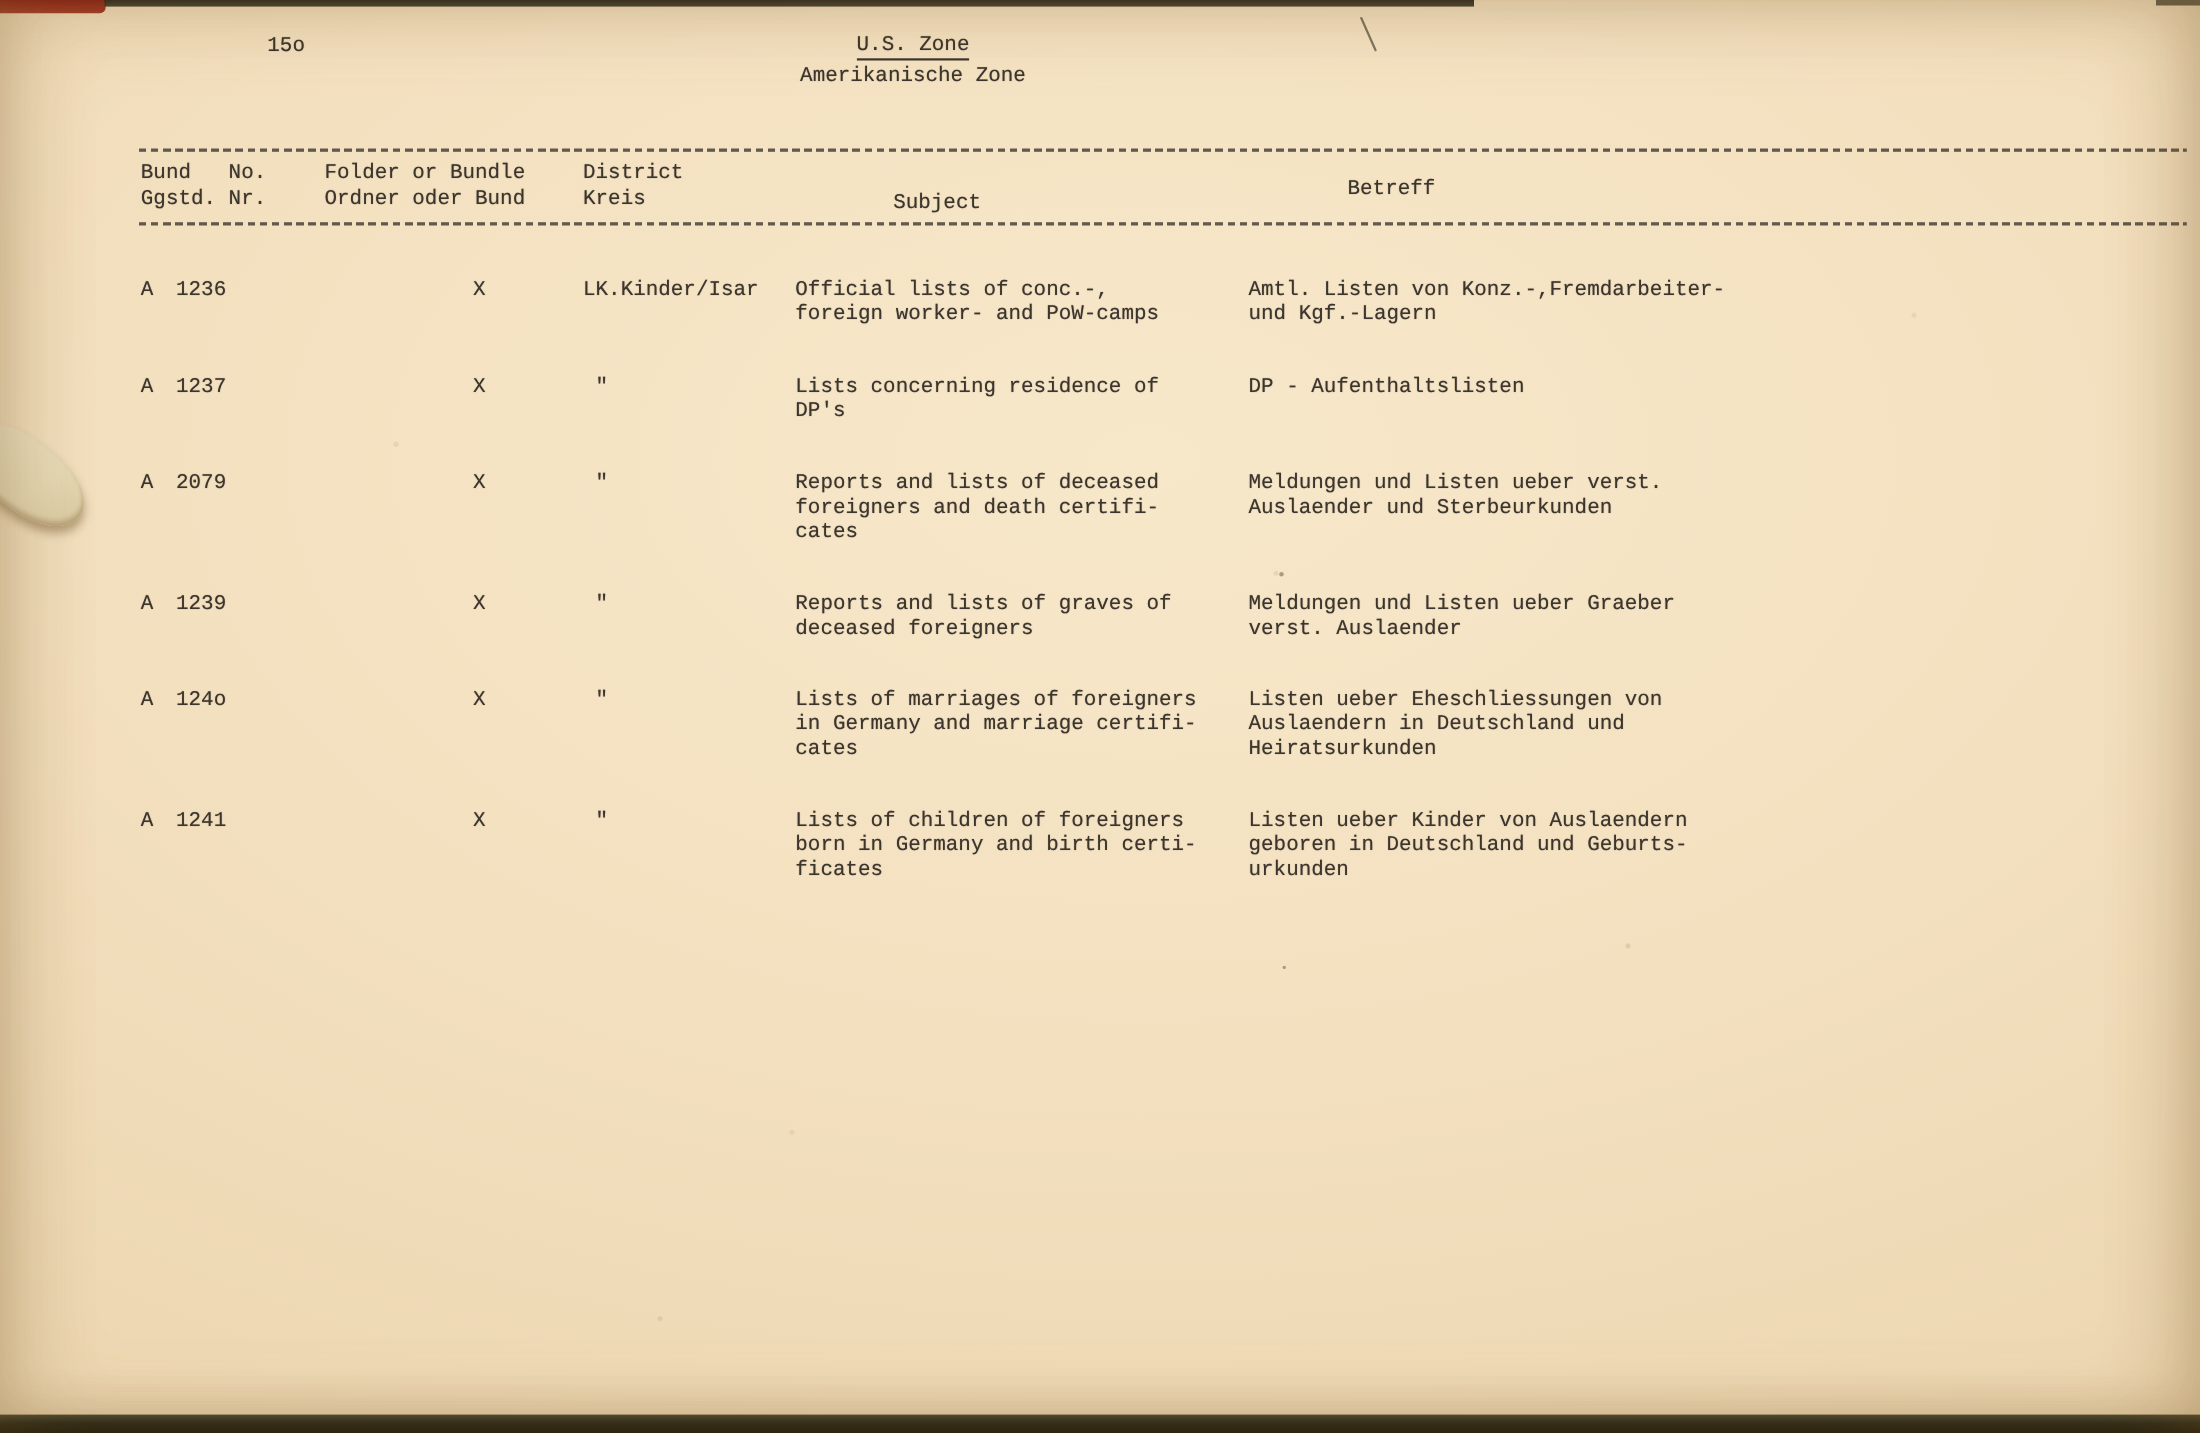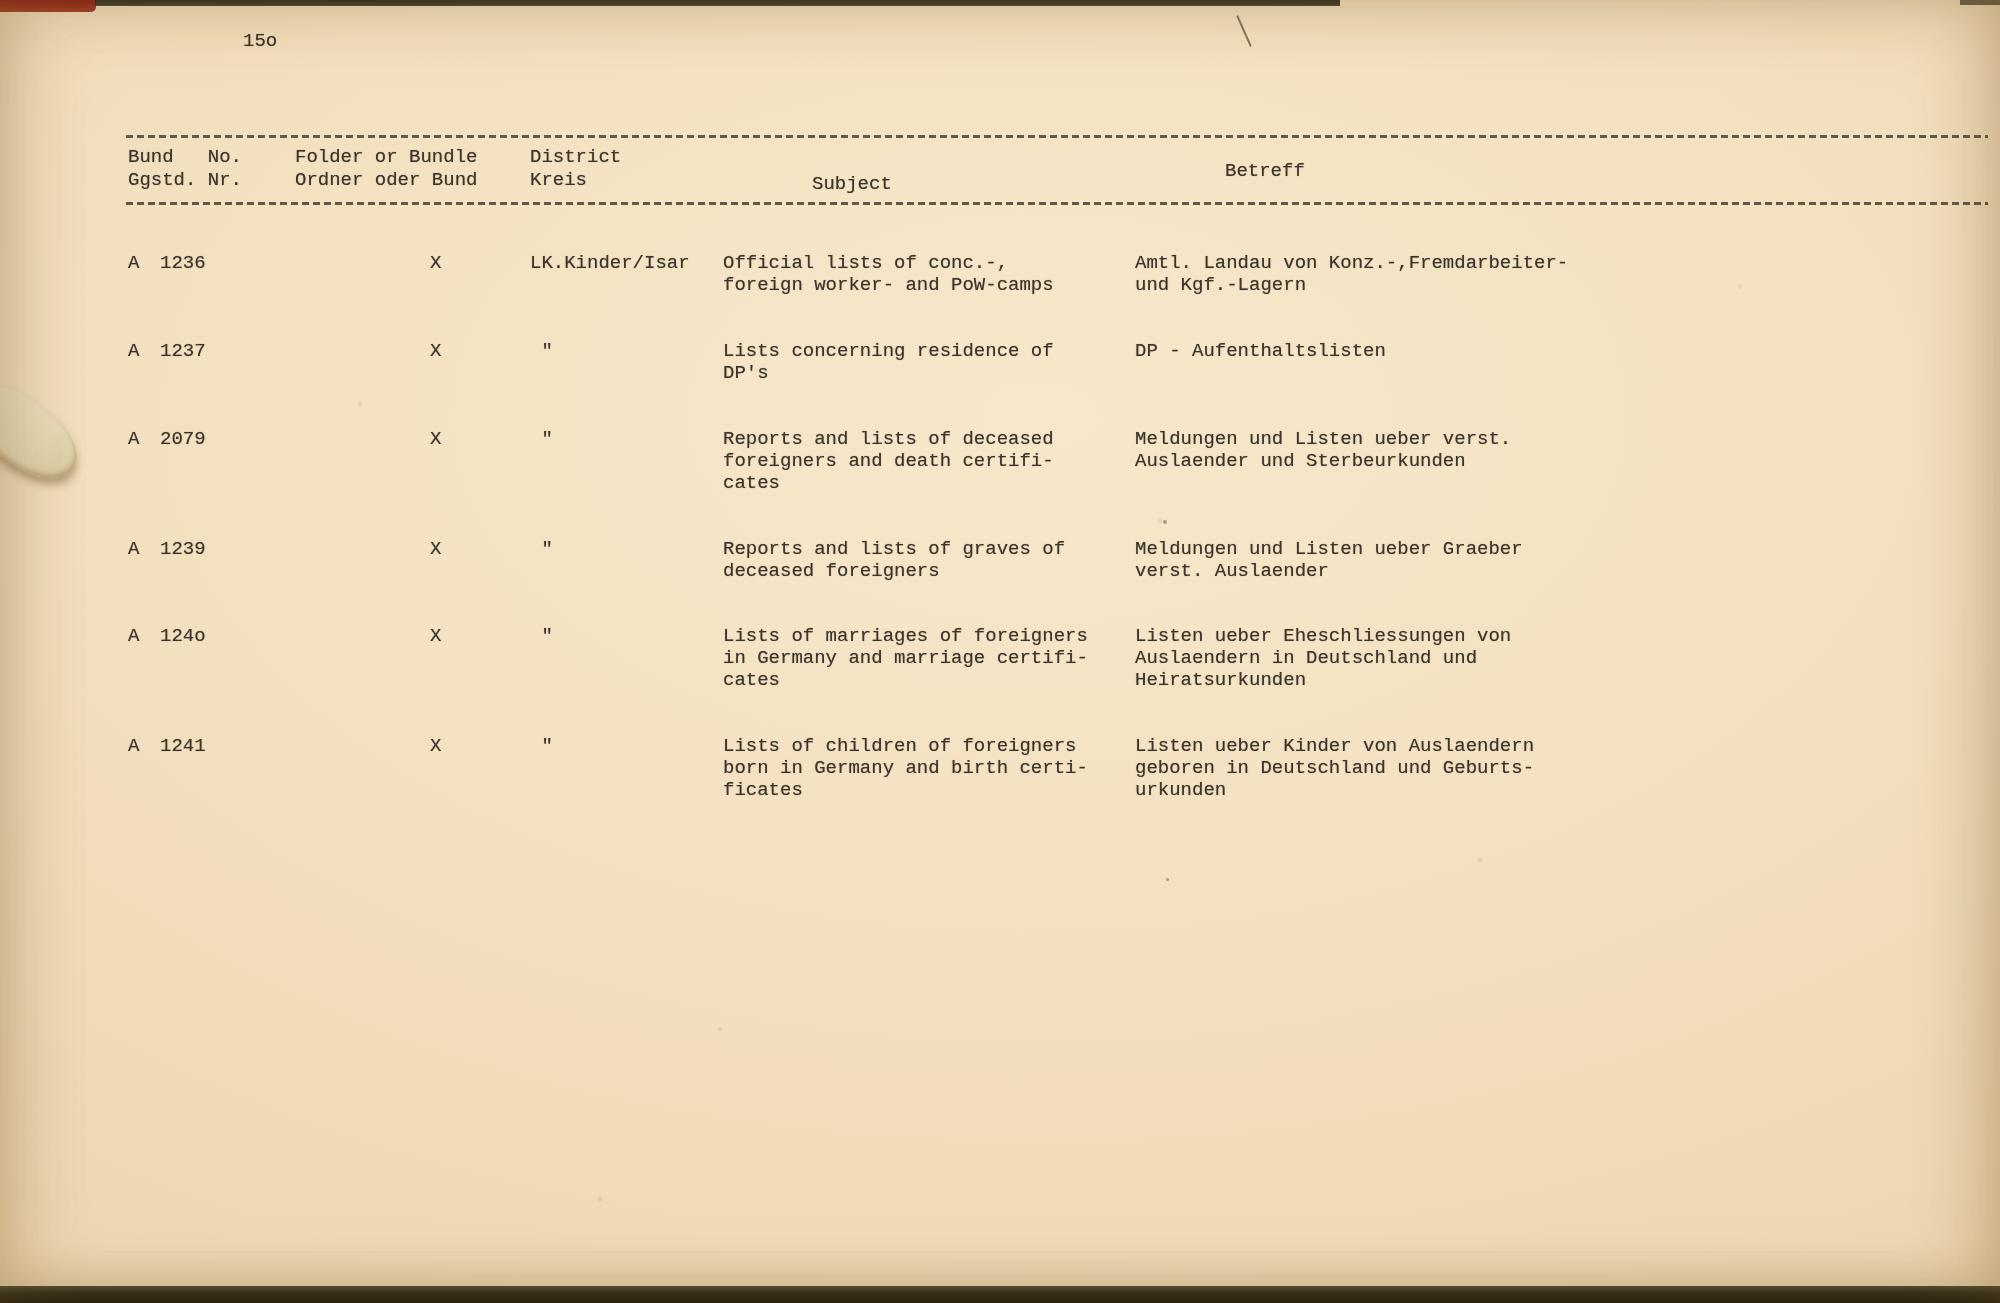--- a/index.html
+++ b/index.html
@@ -169,40 +169,44 @@
   <div class="edge-top-red"></div>
   <div class="edge-top-dark"></div>
   <div class="edge-top-right"></div>
   <div class="edge-bottom"></div>
   <div class="stray-slash"></div>
   <div class="page-tab"></div>
   <div class="speck speck-a"></div>
   <div class="speck speck-b"></div>
 
   <div class="page-number typed">15o</div>
+  <div class="title-block typed">
+    <span class="zone-title">U.S. Zone</span>
+    <span class="zone-subtitle">Amerikanische Zone</span>
+  </div>
 
   <div class="divider d1"></div>
   <div class="th th-item typed">Bund   No.
 Ggstd. Nr.</div>
   <div class="th th-folder typed">Folder or Bundle
 Ordner oder Bund</div>
   <div class="th th-district typed">District
 Kreis</div>
   <div class="th th-subject typed">Subject</div>
   <div class="th th-betreff typed">Betreff</div>
   <div class="divider d2"></div>
 
   <div class="row r0 typed">
     <span class="c-item">A</span>
     <span class="c-no">1236</span>
     <span class="c-folder">X</span>
     <span class="c-district">LK.Kinder/Isar</span>
     <span class="c-subject">Official lists of conc.-,
 foreign worker- and PoW-camps</span>
-    <span class="c-betreff">Amtl. Landau von Konz.-,Fremdarbeiter-
+    <span class="c-betreff">Amtl. Listen von Konz.-,Fremdarbeiter-
 und Kgf.-Lagern</span>
   </div>
 
   <div class="row r1 typed">
     <span class="c-item">A</span>
     <span class="c-no">1237</span>
     <span class="c-folder">X</span>
     <span class="c-district"> "</span>
     <span class="c-subject">Lists concerning residence of
 DP's</span>

